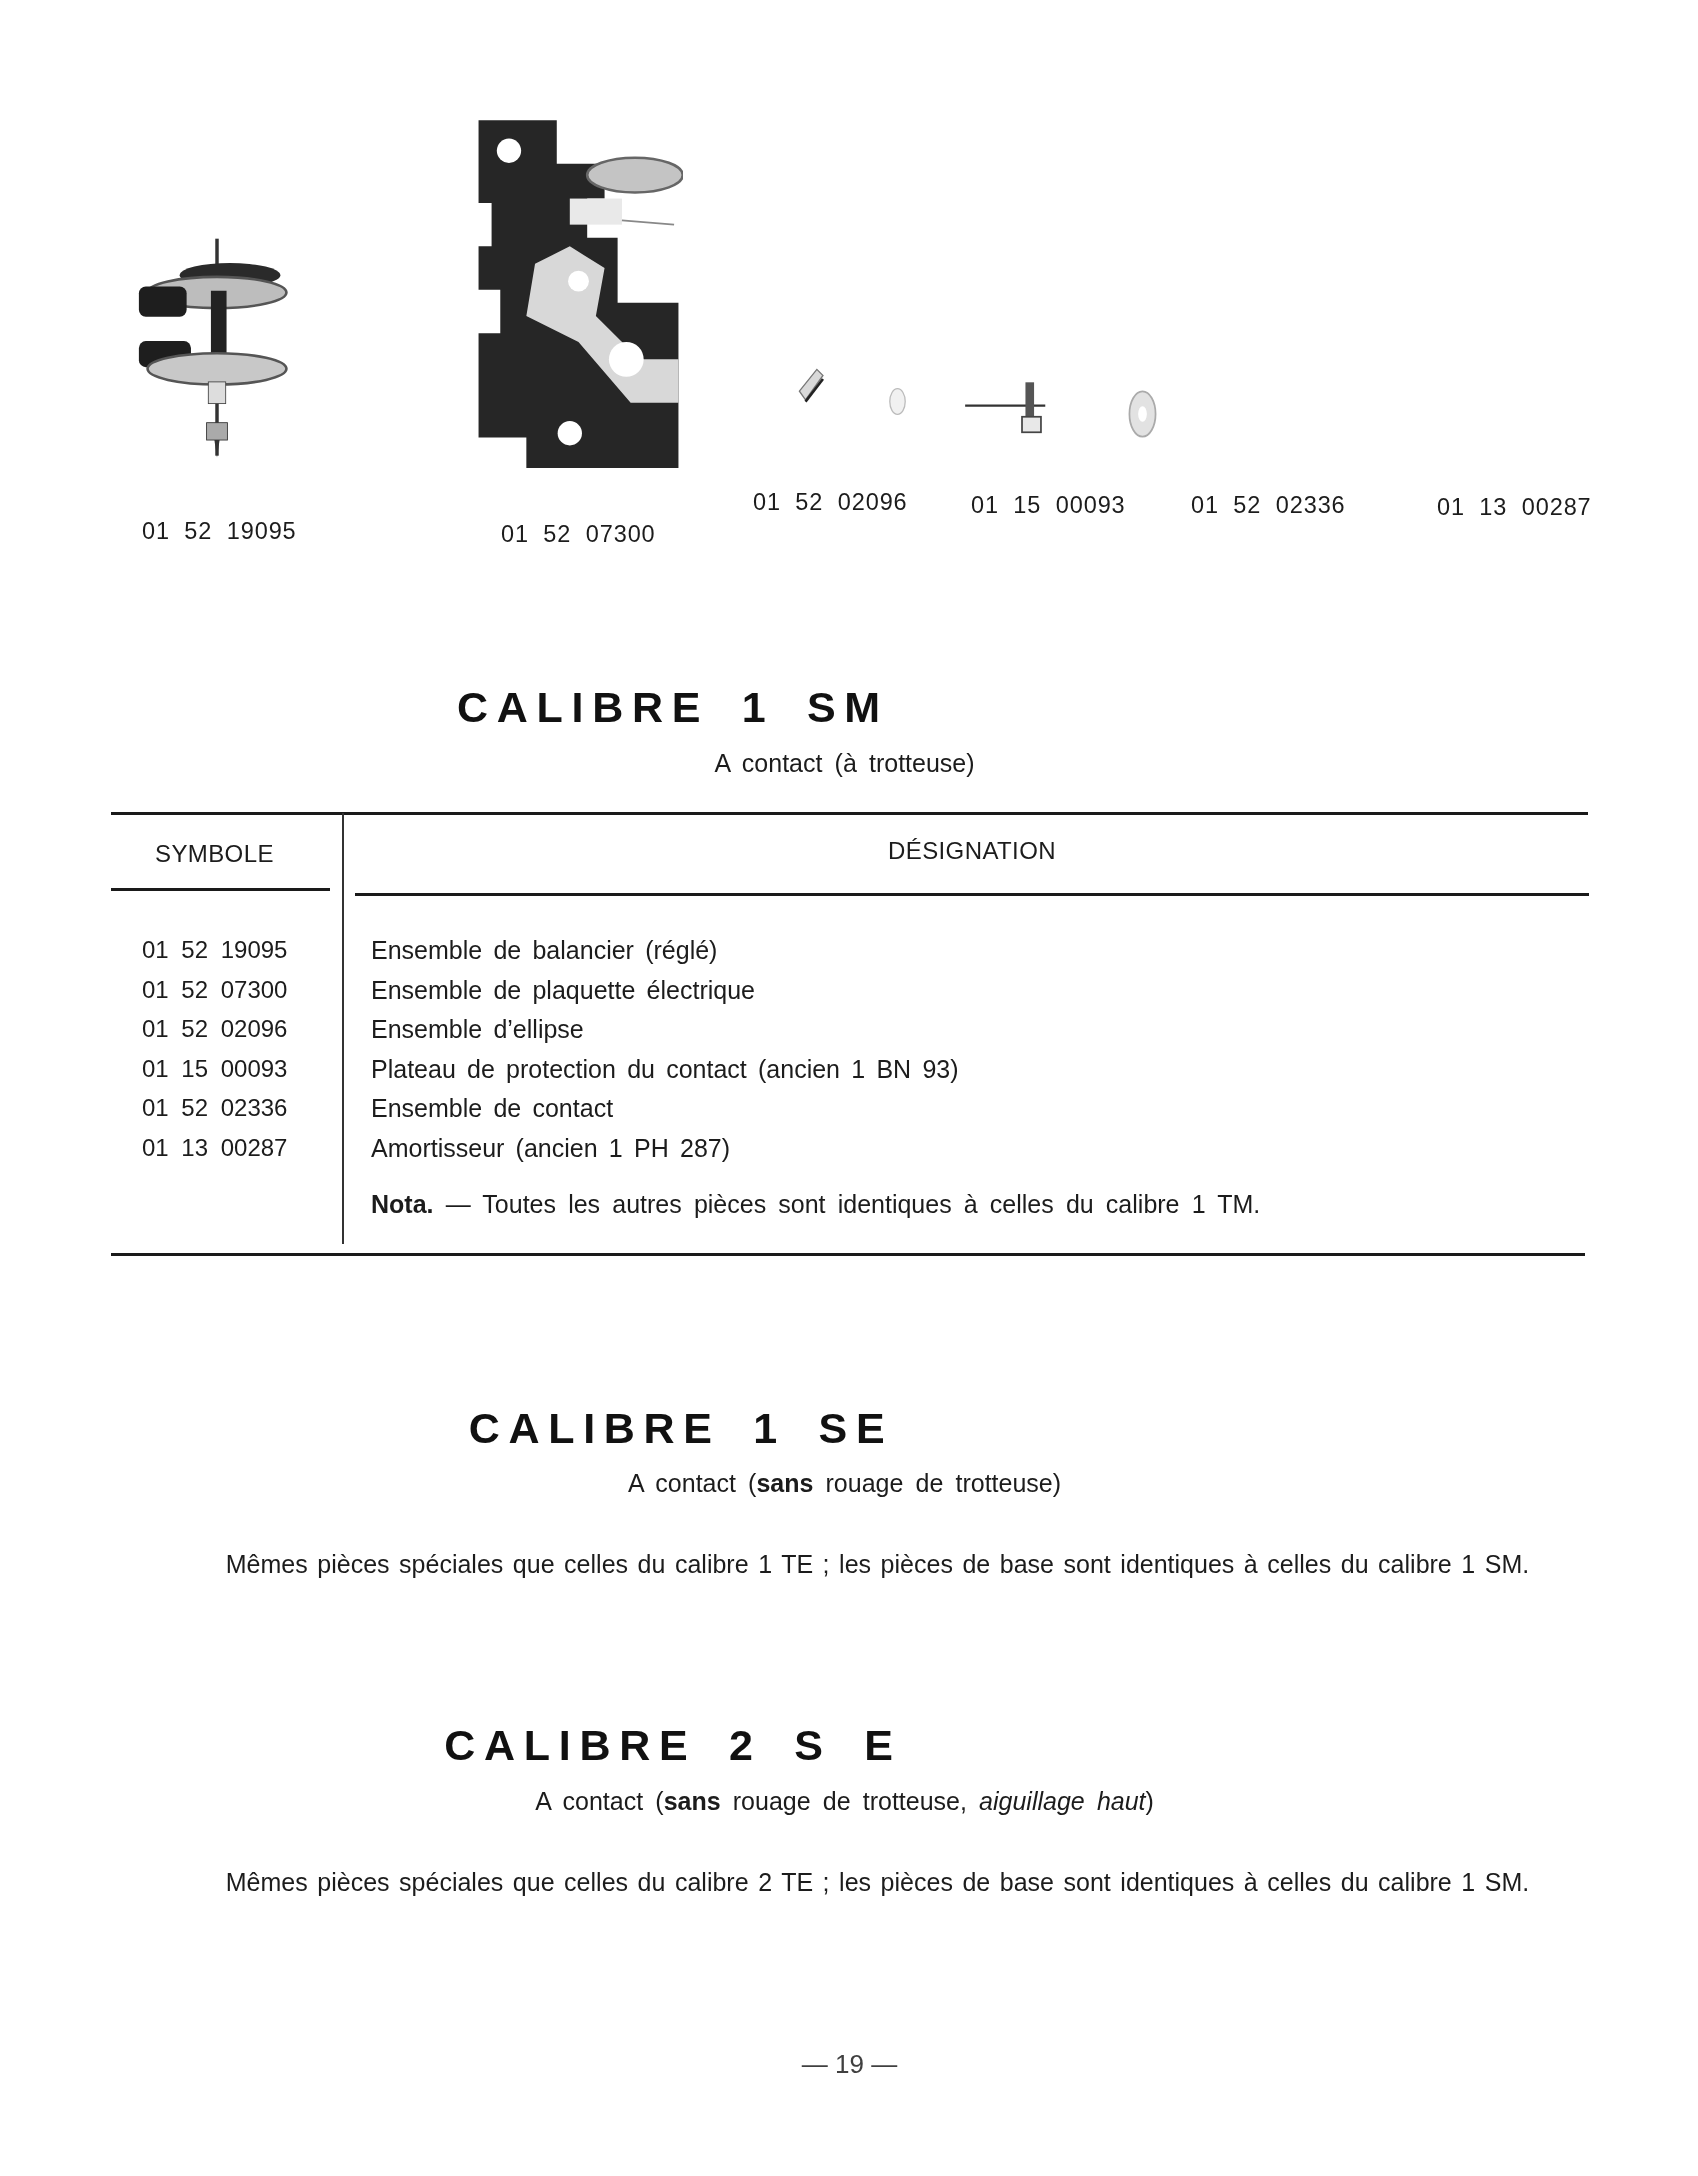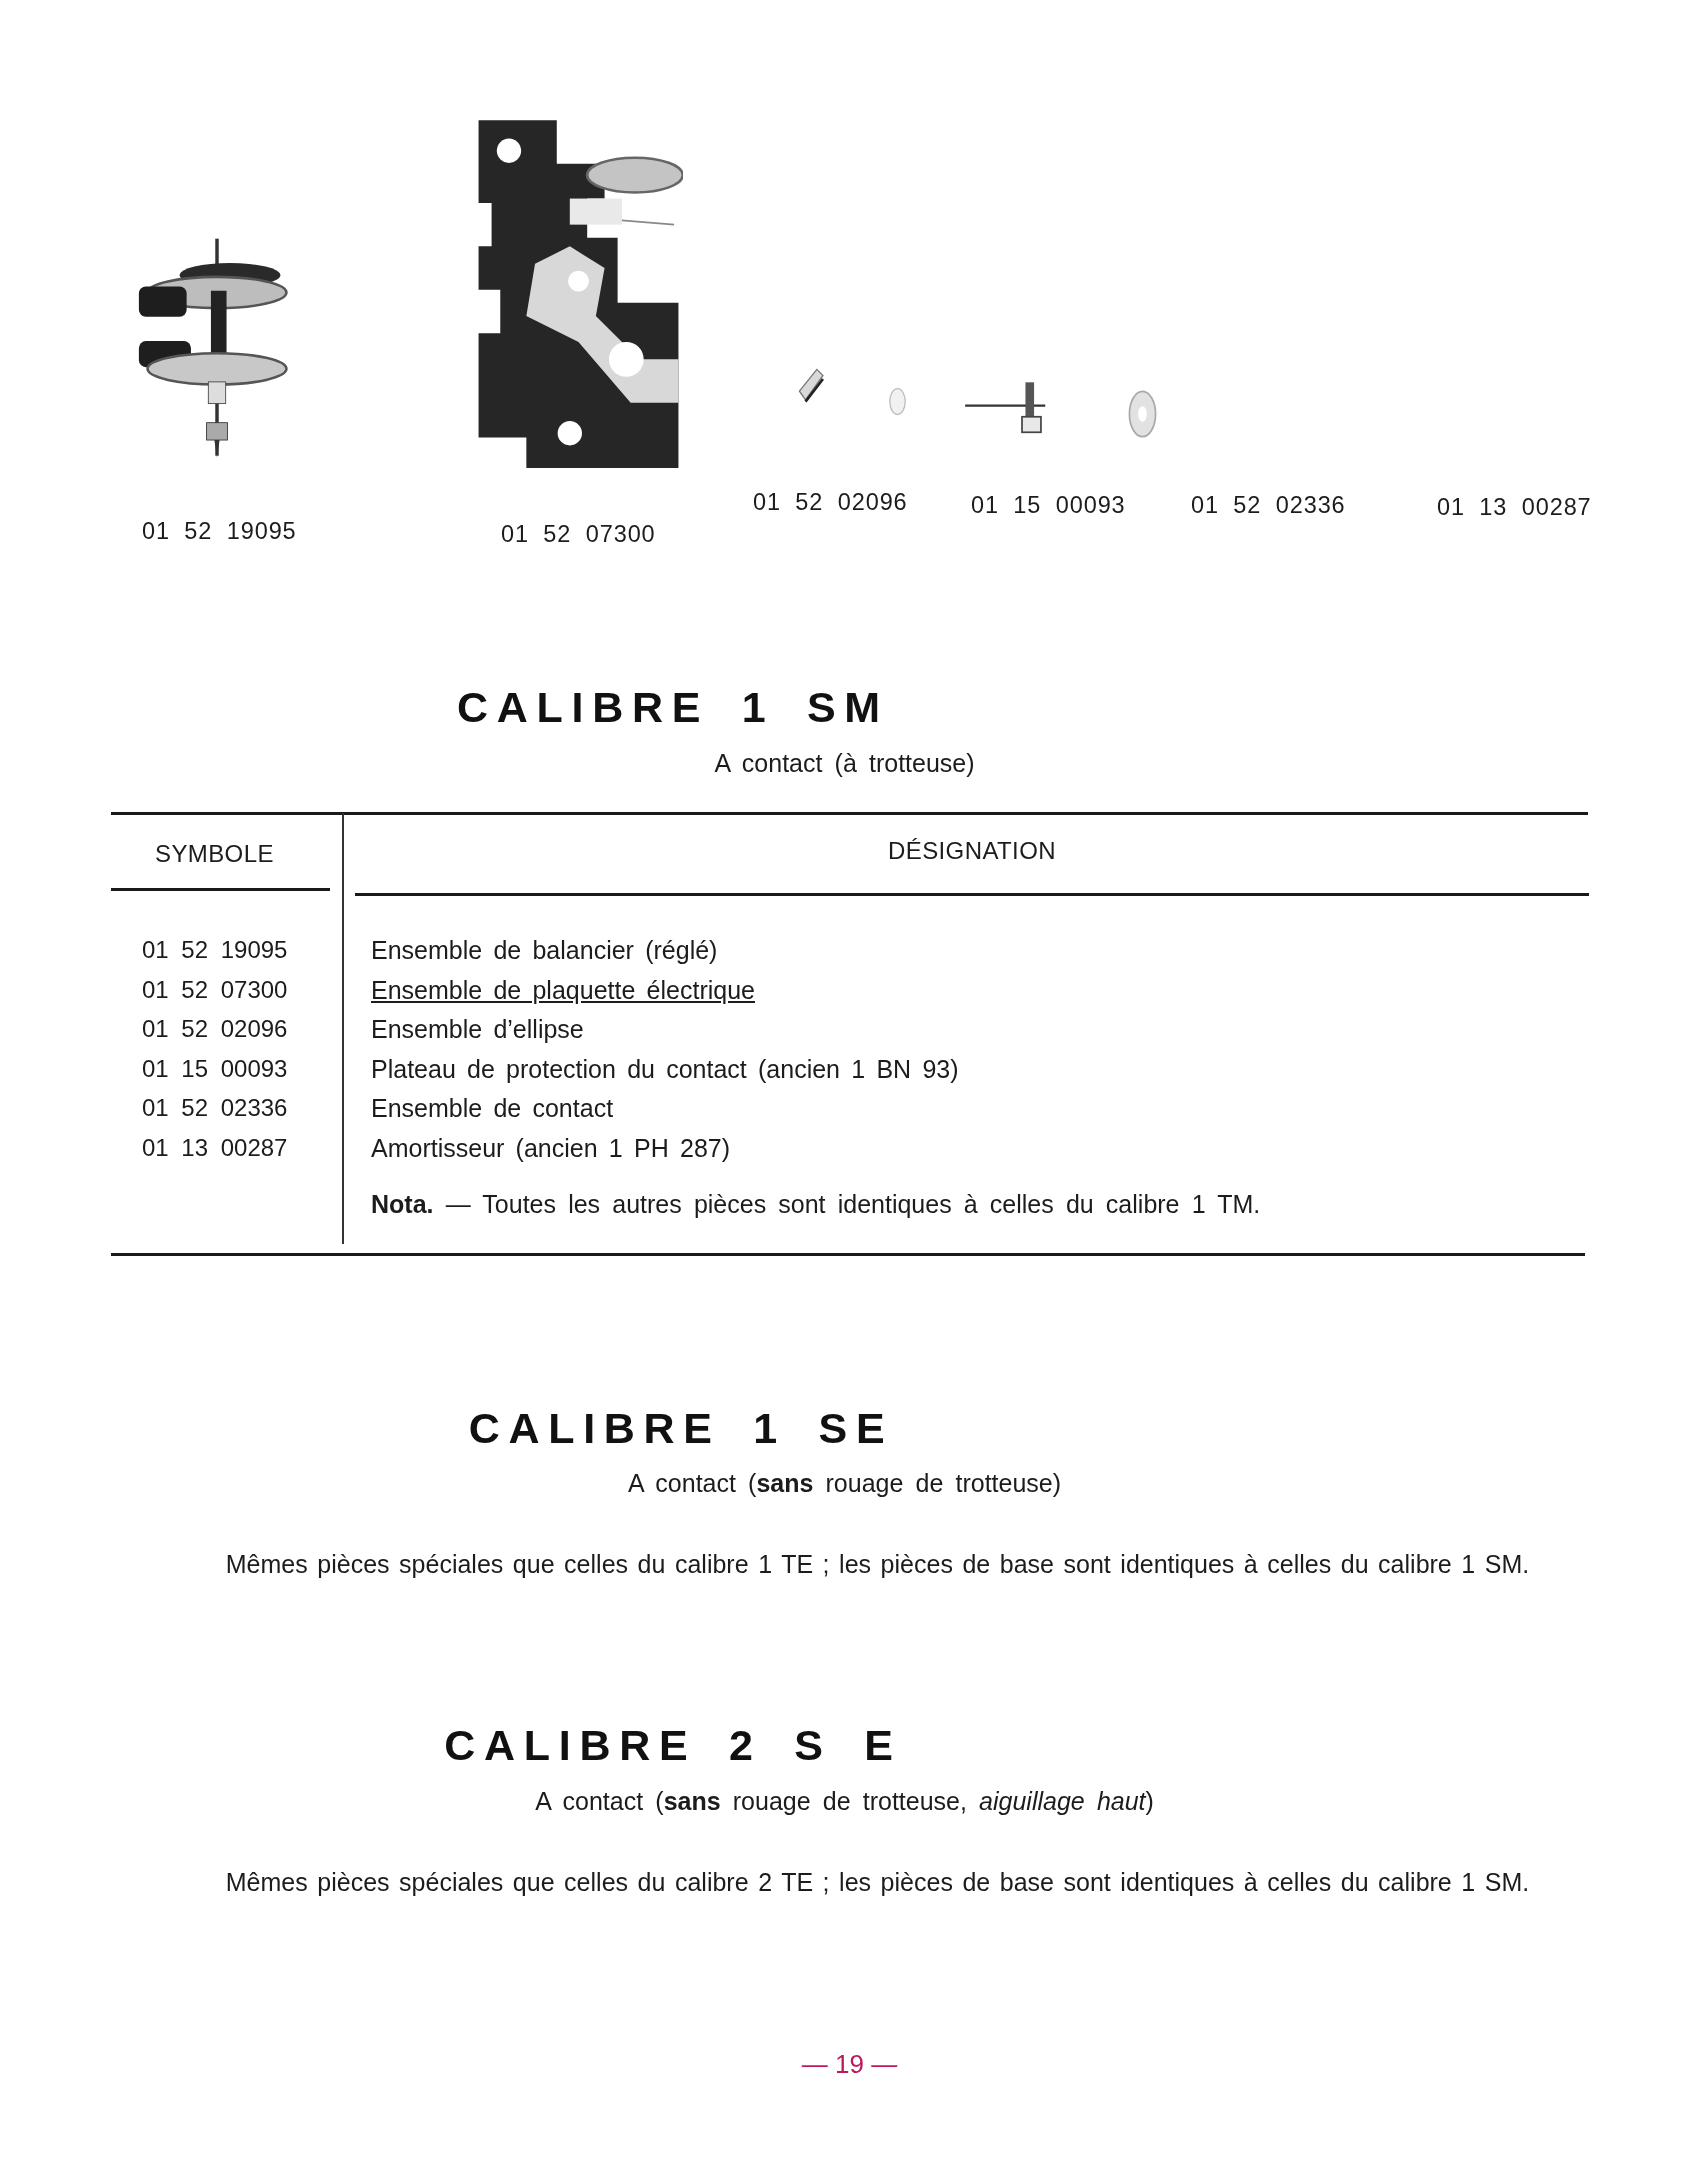--- a/index.html
+++ b/index.html
@@ -23,21 +23,21 @@
   }
   .para {
     position: absolute; left: 165px; width: 1425px; text-align: center;
     font-size: 25px; word-spacing: 2.6px; color: #1c1c1c; white-space: nowrap;
   }
   .rule { position: absolute; background: #1a1a1a; }
   .th { position: absolute; font-size: 24px; color: #1c1c1c; letter-spacing: 0.4px; }
   .sym { position: absolute; left: 142px; font-size: 24px; word-spacing: 6px; white-space: nowrap; color: #1c1c1c;}
   .des { position: absolute; left: 371px; font-size: 25px; word-spacing: 4.3px; white-space: nowrap; color: #1c1c1c;}
   .nota { position: absolute; left: 371px; top: 1190px; font-size: 25px; word-spacing: 5.2px; white-space: nowrap; color: #1c1c1c;}
-  .page-num { position: absolute; left: 0; width: 1699px; text-align: center; top: 2049px; font-size: 26px; color:#be185d;}
+  .page-num { position: absolute; left: 0; width: 1699px; text-align: center; top: 2049px; font-size: 26px; color:#404040;}
 </style>
 </head>
 <body>
 
 <div>
 
   <div class="abs" style="left:117px; top:230px; width:200px; height:230px;">
     <svg width="200" height="230" viewBox="0 0 230 265">
       <line x1="115" y1="10" x2="115" y2="260" stroke="#333" stroke-width="4"></line>
       <ellipse cx="130" cy="52" rx="58" ry="14" fill="#2a2a2a"></ellipse>
@@ -115,21 +115,21 @@
 
     <div class="rule" style="left:111px; top:888px; width:219px; height:2.6px;"></div>
     <div class="rule" style="left:355px; top:893px; width:1234px; height:2.6px;"></div>
 
     <div>
       <span class="sym" style="top:936px;">01 52 19095</span>
       <span class="des" style="top:936px;">Ensemble de balancier (réglé)</span>
     </div>
     <div>
       <span class="sym" style="top:976px;">01 52 07300</span>
-      <span class="des" style="top:976px;text-decoration:underline;">Ensemble de plaquette électrique</span>
+      <span class="des" style="top:976px;">Ensemble de plaquette électrique</span>
     </div>
     <div>
       <span class="sym" style="top:1015px;">01 52 02096</span>
       <span class="des" style="top:1015px;">Ensemble d’ellipse</span>
     </div>
     <div>
       <span class="sym" style="top:1055px;">01 15 00093</span>
       <span class="des" style="top:1055px;">Plateau de protection du contact (ancien 1 BN 93)</span>
     </div>
     <div>

